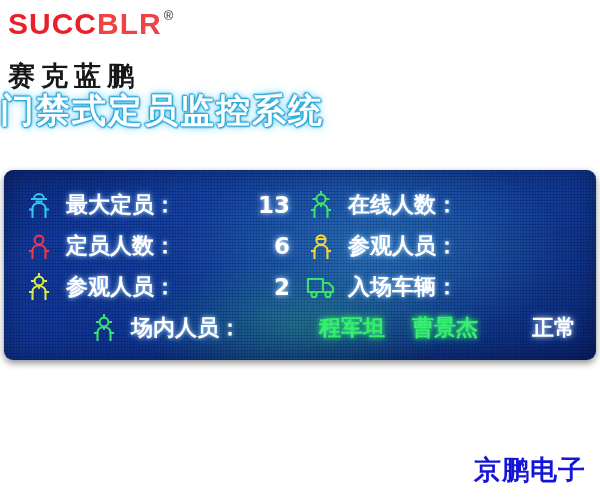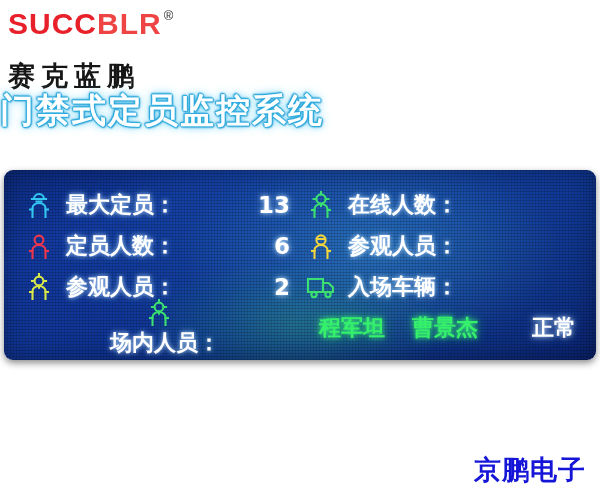--- a/index.html
+++ b/index.html
@@ -183,21 +183,21 @@
     font-weight: bold;
     font-size: 22px;
     color: #ffffff;
     text-shadow: 0 0 5px rgba(200,230,255,0.9), 0 0 11px rgba(120,190,255,0.5);
     padding-right: 6px;
     white-space: nowrap;
     text-align: right;
   }
 
   
-  .row-bottom .cell-left  { width: 282px; flex-direction: column; }
+  .row-bottom .cell-left  { width: 282px; }
   .row-bottom .cell-right { width: 276px; }
 
   
   .footer-brand {
     position: absolute;
     right: 14px;
     bottom: 12px;
     font-family: "DejaVu Sans", sans-serif;
     font-weight: bold;
     font-size: 27px;

